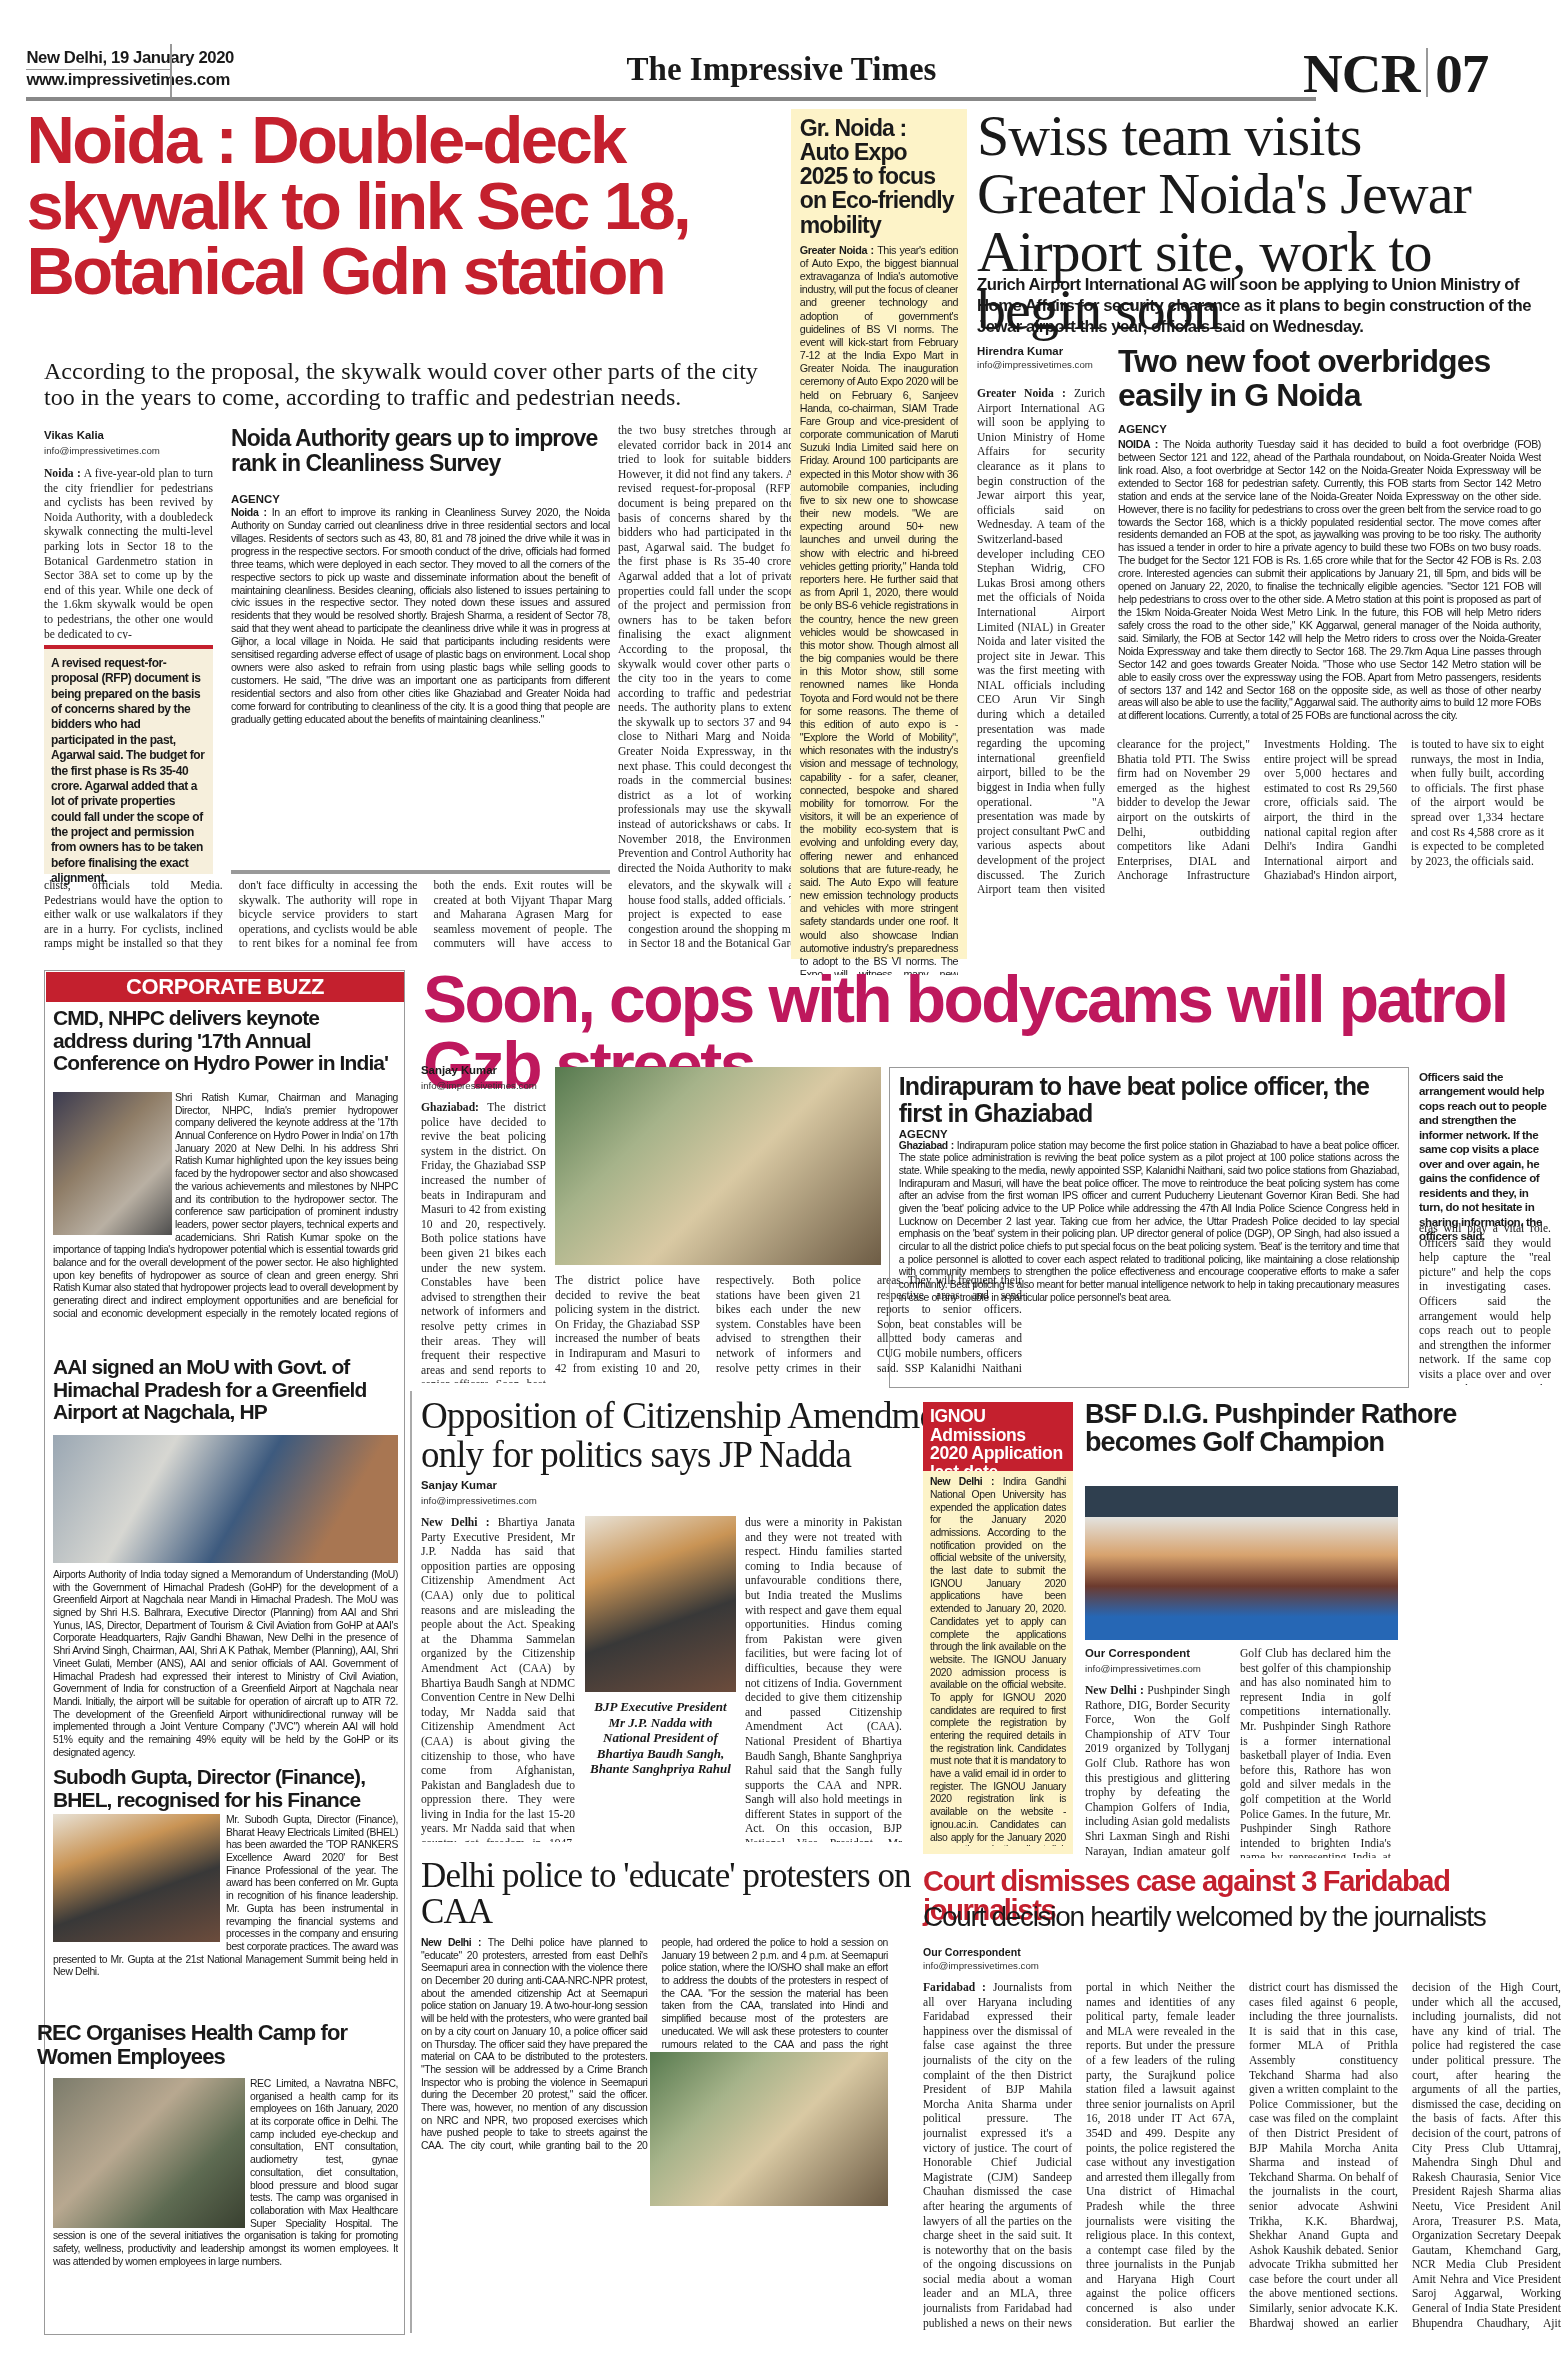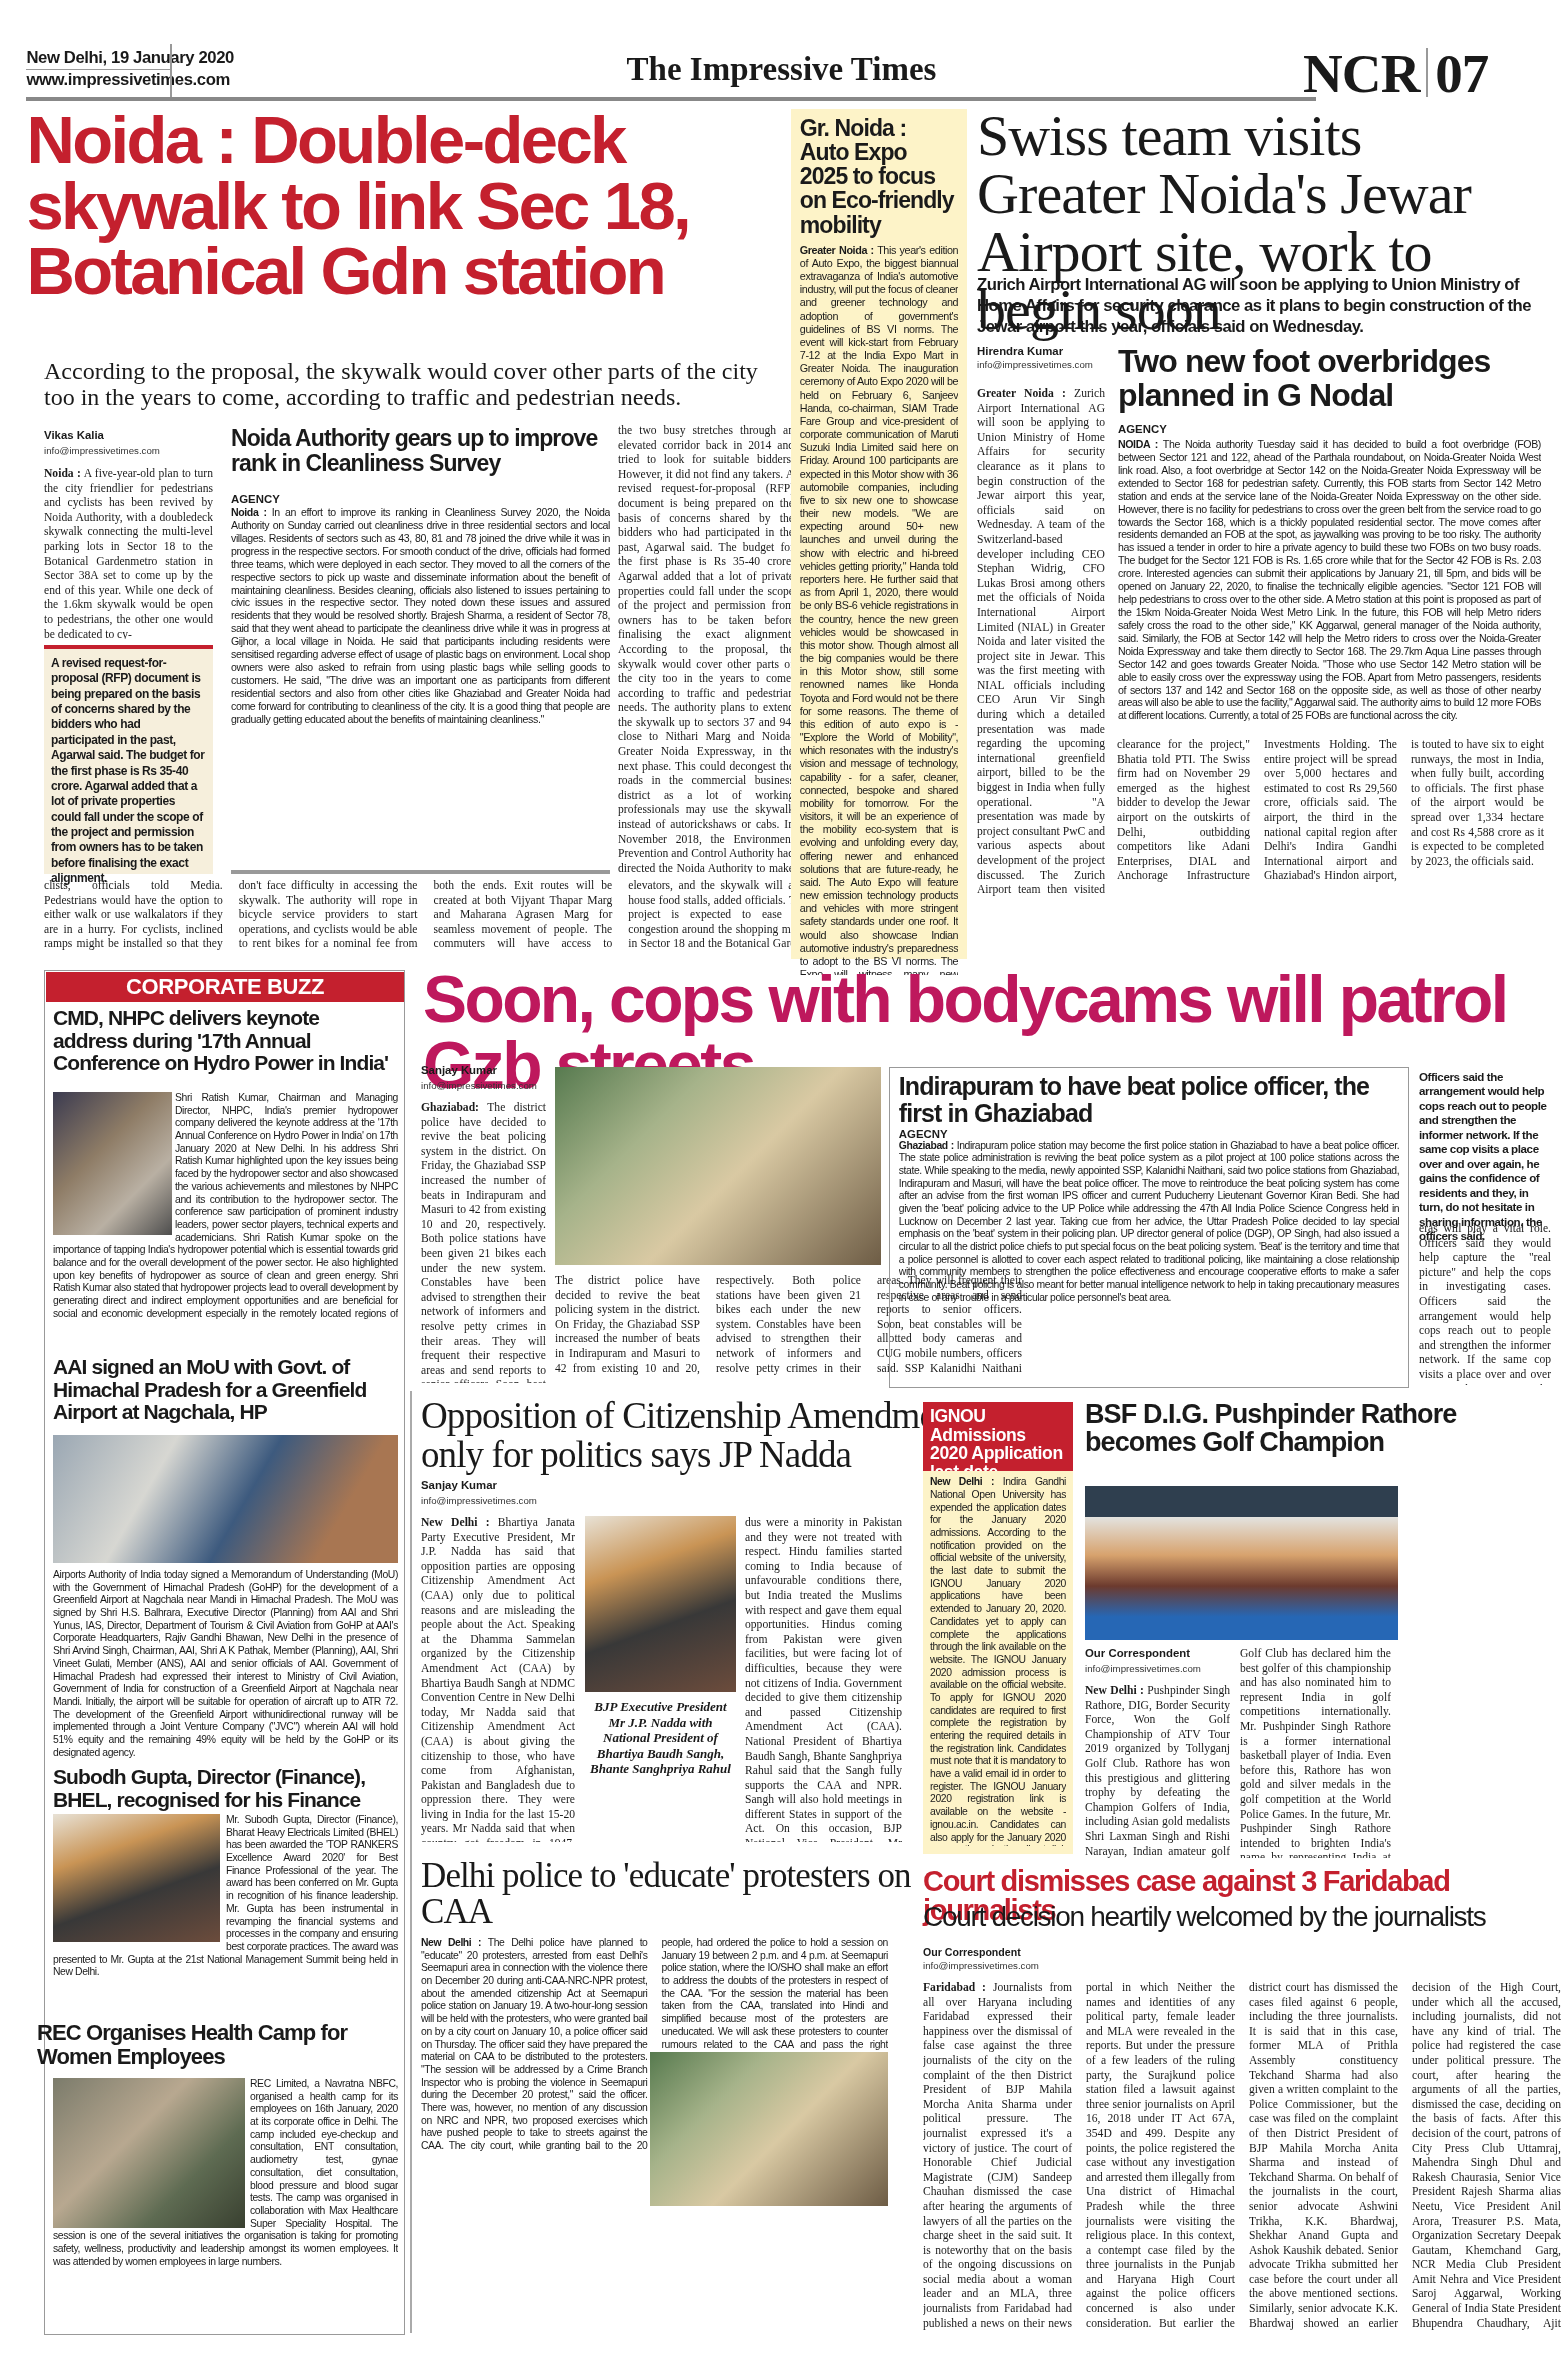--- a/index.html
+++ b/index.html
@@ -76,21 +76,21 @@
 
 <div class="abs serif-head" style="left:977px;top:107px;width:564px;font-size:58px">Swiss team visits Greater Noida's Jewar Airport site, work to begin soon</div>
 <div class="abs sans" style="left:977px;top:275px;width:564px;font-size:16.7px;font-weight:bold;line-height:1.25;letter-spacing:-0.5px">Zurich Airport International AG will soon be applying to Union Ministry of Home Affairs for security clearance as it plans to begin construction of the Jewar airport this year, officials said on Wednesday.</div>
 <div class="abs byline" style="left:977px;top:345px">Hirendra Kumar</div>
 <div class="abs email" style="left:977px;top:359px">info@impressivetimes.com</div>
 <div class="abs body" style="left:977px;top:387px;width:128px;height:511px;overflow:hidden">
   <span class="lead">Greater Noida :</span> <span>Zurich Airport International AG will soon be applying to Union Ministry of Home Affairs for security clearance as it plans to begin construction of the Jewar airport this year, officials said on Wednesday. A team of the Switzerland-based developer including CEO Stephan Widrig, CFO Lukas Brosi among others met the officials of Noida International Airport Limited (NIAL) in Greater Noida and later visited the project site in Jewar. This was the first meeting with NIAL officials including CEO Arun Vir Singh during which a detailed presentation was made regarding the upcoming international greenfield airport, billed to be the biggest in India when fully operational. "A presentation was made by project consultant PwC and various aspects about development of the project discussed. The Zurich Airport team then visited the airport site and made observations about overall infrastructure," Shailendra Bhatia, NIAL's Nodal officer, said. He said the visitors expressed satisfaction over the good road connectivity already available -- the Eastern Peripheral Expressway and the Yamuna Expressway -- nearby. "Now the developer will prepare a master plan for airport development and present it to the government as well as to NIAL. It'll also soon apply to the MHA for getting security</span>
 </div>
 <div class="abs body" style="left:1117px;top:738px;width:427px;height:220px;overflow:hidden;column-count:3;column-gap:14px">clearance for the project," Bhatia told PTI. The Swiss firm had on November 29 emerged as the highest bidder to develop the Jewar airport on the outskirts of Delhi, outbidding competitors like Adani Enterprises, DIAL and Anchorage Infrastructure Investments Holding. The entire project will be spread over 5,000 hectares and estimated to cost Rs 29,560 crore, officials said. The airport, the third in the national capital region after Delhi's Indira Gandhi International airport and Ghaziabad's Hindon airport, is touted to have six to eight runways, the most in India, when fully built, according to officials. The first phase of the airport would be spread over 1,334 hectare and cost Rs 4,588 crore as it is expected to be completed by 2023, the officials said.</div>
 
-<div class="abs bold-sans-head" style="left:1118px;top:345px;width:423px;font-size:32px;line-height:1.05">Two new foot overbridges planned in G Nodal</div>
+<div class="abs bold-sans-head" style="left:1118px;top:345px;width:423px;font-size:32px;line-height:1.05">Two new foot overbridges easily in G Noida</div>
 <div class="abs agency" style="left:1118px;top:423px;width:423px">AGENCY</div>
 <div class="abs body-sm" style="left:1118px;top:438px;width:423px;height:295px;overflow:hidden">
   <span class="lead">NOIDA :</span> <span>The Noida authority Tuesday said it has decided to build a foot overbridge (FOB) between Sector 121 and 122, ahead of the Parthala roundabout, on Noida-Greater Noida West link road. Also, a foot overbridge at Sector 142 on the Noida-Greater Noida Expressway will be extended to Sector 168 for pedestrian safety. Currently, this FOB starts from Sector 142 Metro station and ends at the service lane of the Noida-Greater Noida Expressway on the other side. However, there is no facility for pedestrians to cross over the green belt from the service road to go towards the Sector 168, which is a thickly populated residential sector. The move comes after residents demanded an FOB at the spot, as jaywalking was proving to be too risky. The authority has issued a tender in order to hire a private agency to build these two FOBs on two busy roads. The budget for the Sector 121 FOB is Rs. 1.65 crore while that for the Sector 42 FOB is Rs. 2.03 crore. Interested agencies can submit their applications by January 21, till 5pm, and bids will be opened on January 22, 2020, to finalise the technically eligible agencies. "Sector 121 FOB will help pedestrians to cross over to the other side. A Metro station at this point is proposed as part of the 15km Noida-Greater Noida West Metro Link. In the future, this FOB will help Metro riders safely cross the road to the other side," KK Aggarwal, general manager of the Noida authority, said. Similarly, the FOB at Sector 142 will help the Metro riders to cross over the Noida-Greater Noida Expressway and take them directly to Sector 168. The 29.7km Aqua Line passes through Sector 142 and goes towards Greater Noida. "Those who use Sector 142 Metro station will be able to easily cross over the expressway using the FOB. Apart from Metro passengers, residents of sectors 137 and 142 and Sector 168 on the opposite side, as well as those of other nearby areas will also be able to use the facility," Aggarwal said. The authority aims to build 12 more FOBs at different locations. Currently, a total of 25 FOBs are functional across the city.</span>
 </div>
 
 <div class="abs box" style="left:44px;top:970px;width:361px;height:1365px"></div>
 <div class="abs redbar" style="left:46px;top:972px;width:358px;height:30px;text-align:center;font-size:22px;line-height:30px;letter-spacing:-0.4px">CORPORATE BUZZ</div>
 
 <div class="abs bold-sans-head" style="left:53px;top:1007px;width:343px;font-size:21px;line-height:1.08">CMD, NHPC delivers keynote address during '17th Annual Conference on Hydro Power in India'</div>
 <div class="abs photo4" style="left:53px;top:1092px;width:119px;height:143px"></div>

